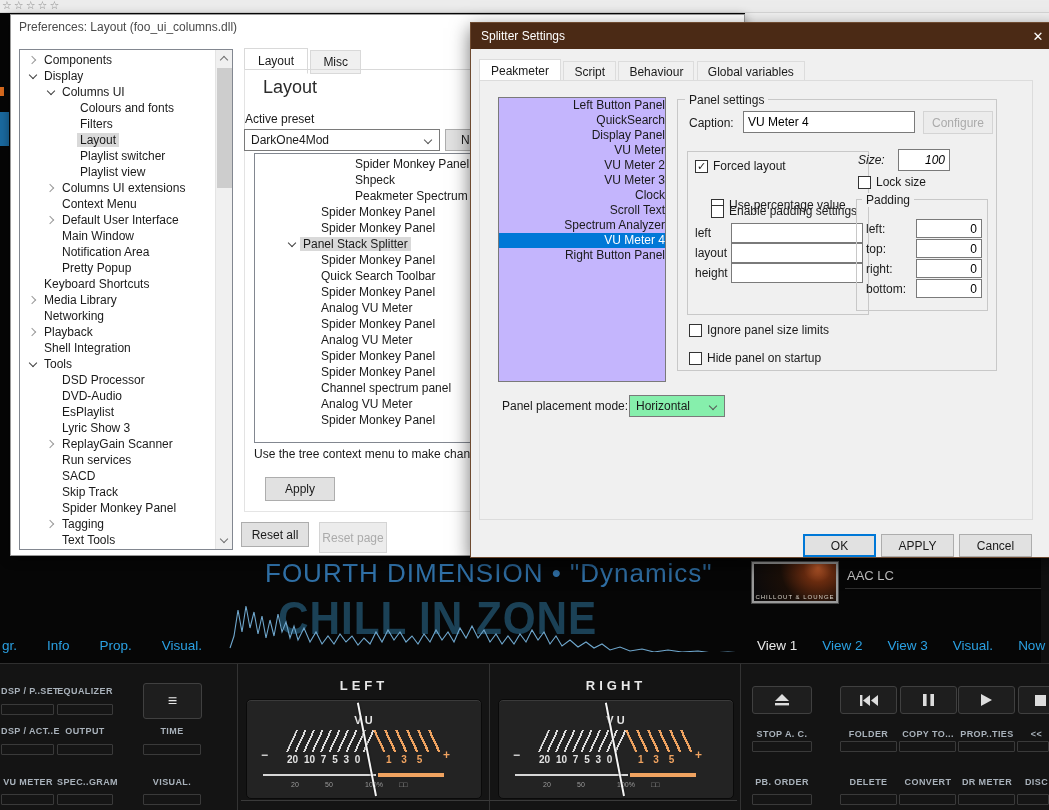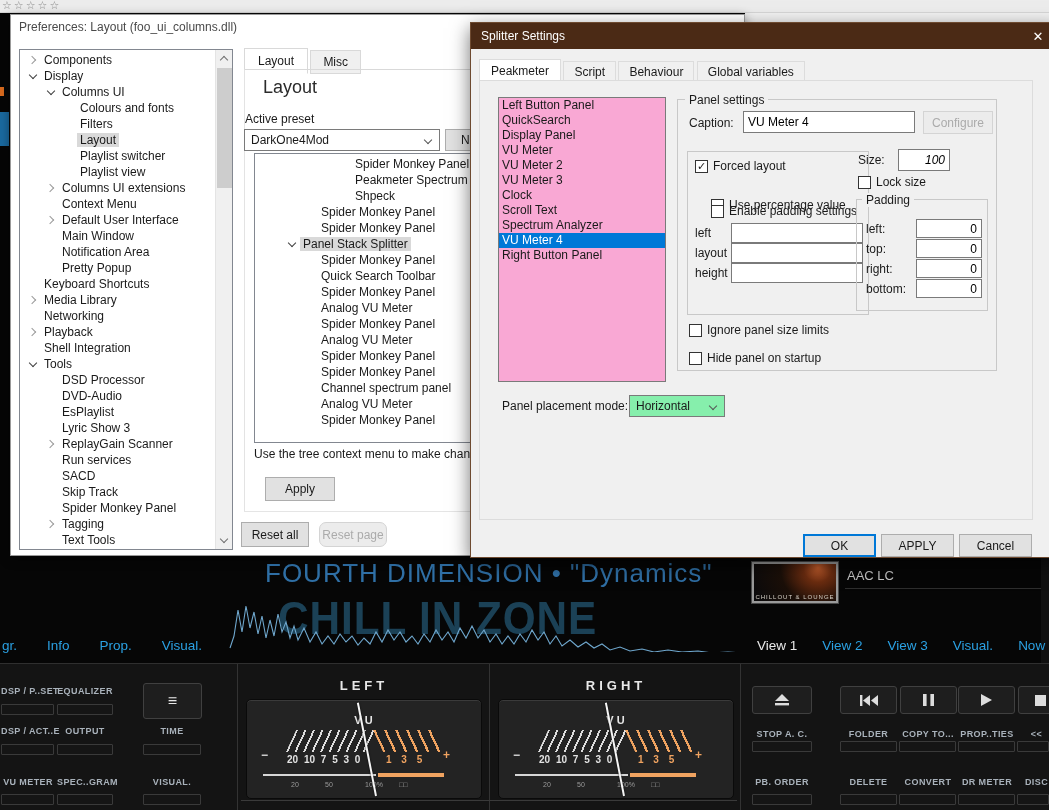--- a/index.html
+++ b/index.html
@@ -94,21 +94,21 @@
 
   
   #dialog { position:absolute; left:470px; top:22px; width:590px; height:536px; background:#f0f0f0; border:1px solid #6e4a30; box-shadow:0 6px 18px rgba(0,0,0,.55); z-index:20; font-size:12px; color:#1a1a1a;padding-left:6px; }
   #dialog .titlebar { position:absolute; left:0; top:0; right:0; height:26px; background:#4b2a15; }
   #dialog .titlebar .t { position:absolute; left:10px; top:6px; color:#fff; }
   #dialog .close-x { position:absolute; right:0; top:0; width:42px; height:26px; color:#fff; display:flex; align-items:center; justify-content:center; font-size:13px; }
   .dtabs { position:absolute; left:8px; top:36px; }
   .dtab { display:inline-block; padding:3px 10px; border:1px solid #dcdcdc; background:#f0f0f0; margin-right:-1px; vertical-align:bottom; }
   .dtab.active { background:#fff; padding:4px 11px; border-bottom:1px solid #fff; }
   .dpage { position:absolute; left:8px; top:57px; width:554px; height:440px; border:1px solid #dcdcdc; background:#f0f0f0; }
-  .listbox { position:absolute; left:27px; top:74px; width:168px; height:285px; background:#f9a8d4; border:1px solid #7a7a7a; overflow:hidden; }
+  .listbox { position:absolute; left:27px; top:74px; width:168px; height:285px; background:#c4b5fd; border:1px solid #7a7a7a; overflow:hidden;text-align:right; }
   .lbi { height:15px; line-height:15px; padding-left:3px; white-space:nowrap; }
   .lbi.selected { background:#0078d7; color:#fff; }
   .groupbox { position:absolute; border:1px solid #c8c8c8; }
   .grouplabel { position:absolute; background:#f0f0f0; padding:0 4px; }
   .tb { position:absolute; background:#fff; border:1px solid #7a7a7a; font-family:"Liberation Sans",sans-serif; font-size:12px; padding:0 4px; }
   .tb.num { text-align:right; }
   .cbrow { position:absolute; display:flex; align-items:center; gap:5px; }
   .cb { width:13px; height:13px; border:1px solid #333; background:#fff; display:flex; align-items:center; justify-content:center; flex:0 0 13px; }
   .cb .mark { visibility:hidden; font-size:11px; line-height:1; color:#1a1a1a; }
   .cb.checked .mark { visibility:visible; }
@@ -570,28 +570,28 @@
             <span class="chevbox">
               
             </span>
             <span class="tlabel">Spider Monkey Panel</span>
           </div>
 
           <div class="ptrow lv3">
             <span class="chevbox">
               
             </span>
+            <span class="tlabel">Shpeck</span>
+          </div>
+
+          <div class="ptrow lv3">
+            <span class="chevbox">
+              
+            </span>
             <span class="tlabel">Peakmeter Spectrum</span>
-          </div>
-
-          <div class="ptrow lv3">
-            <span class="chevbox">
-              
-            </span>
-            <span class="tlabel">Shpeck</span>
           </div>
 
           <div class="ptrow lv2">
             <span class="chevbox">
               
             </span>
             <span class="tlabel">Spider Monkey Panel</span>
           </div>
 
           <div class="ptrow lv2">
@@ -684,21 +684,21 @@
             </span>
             <span class="tlabel">Spider Monkey Panel</span>
           </div>
         </div>
     </div>
 
     <div class="hint">Use the tree context menu to make changes</div>
     <div class="btn" style="left:254px;top:462px;width:70px;height:24px;">Apply</div>
     <div class="sep" style="left:233px;top:496px;width:500px;"></div>
     <div class="btn" style="left:230px;top:507px;width:68px;height:25px;">Reset all</div>
-    <div class="btn disabled" style="left:308px;top:507px;width:68px;height:25px;border-radius:7px;">Reset page</div>
+    <div class="btn disabled" style="left:308px;top:507px;width:68px;height:31px;">Reset page</div>
   </div>
 
   <div id="dialog">
     <div class="titlebar">
       <span class="t">Splitter Settings</span>
       <span class="close-x">
           <span>✕</span>
         </span>
     </div>
 
@@ -779,21 +779,21 @@
           <span style="position:absolute;left:0;top:3px;">layout</span>
           <input class="tb" style="left: 36px; top: 0px; width: 132px; height: 20px;" value="">
         </div>
 
         <div style="position:relative;height:20px;width:170px;">
           <span style="position:absolute;left:0;top:3px;">height</span>
           <input class="tb" style="left: 36px; top: 0px; width: 132px; height: 20px;" value="">
         </div>
       </div>
 
-    <div class="field-label" style="left:387px;top:130px;">Size:</div>
+    <div class="field-label" style="left:387px;top:130px;font-style:italic;">Size:</div>
     <input class="tb num" style="left: 427px; top: 126px; width: 52px; height: 22px; font-style: italic;" value="100">
     <div class="cbrow" style="left:387px;top:152px;">
       <span class="cb">
           <span class="mark">✓</span>
         </span>
       <span>Lock size</span>
     </div>
 
     <div class="groupbox" style="left:385px;top:176px;width:132px;height:112px;"></div>
     <div class="grouplabel" style="left:391px;top:170px;">Padding</div>

